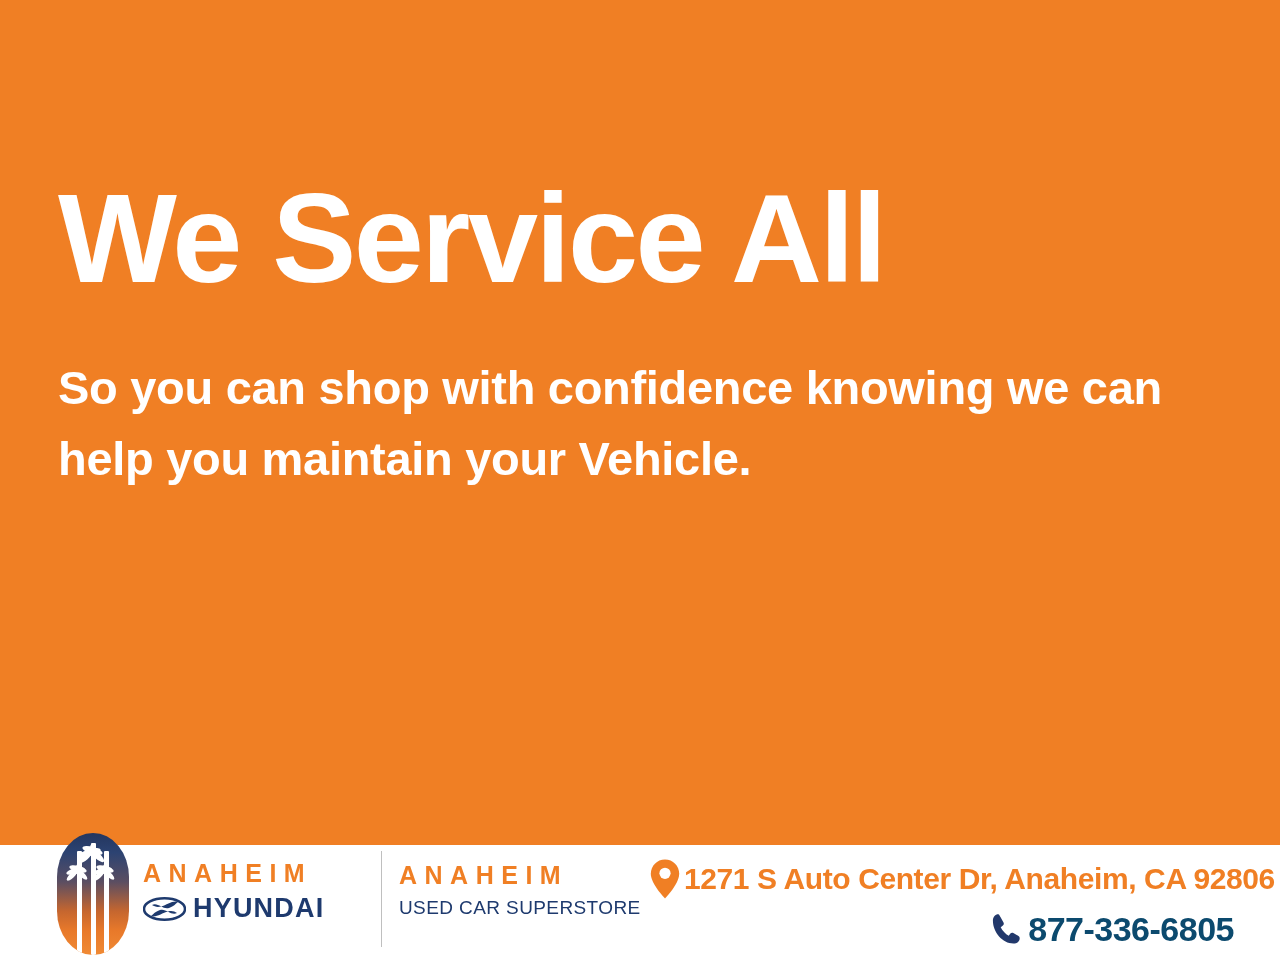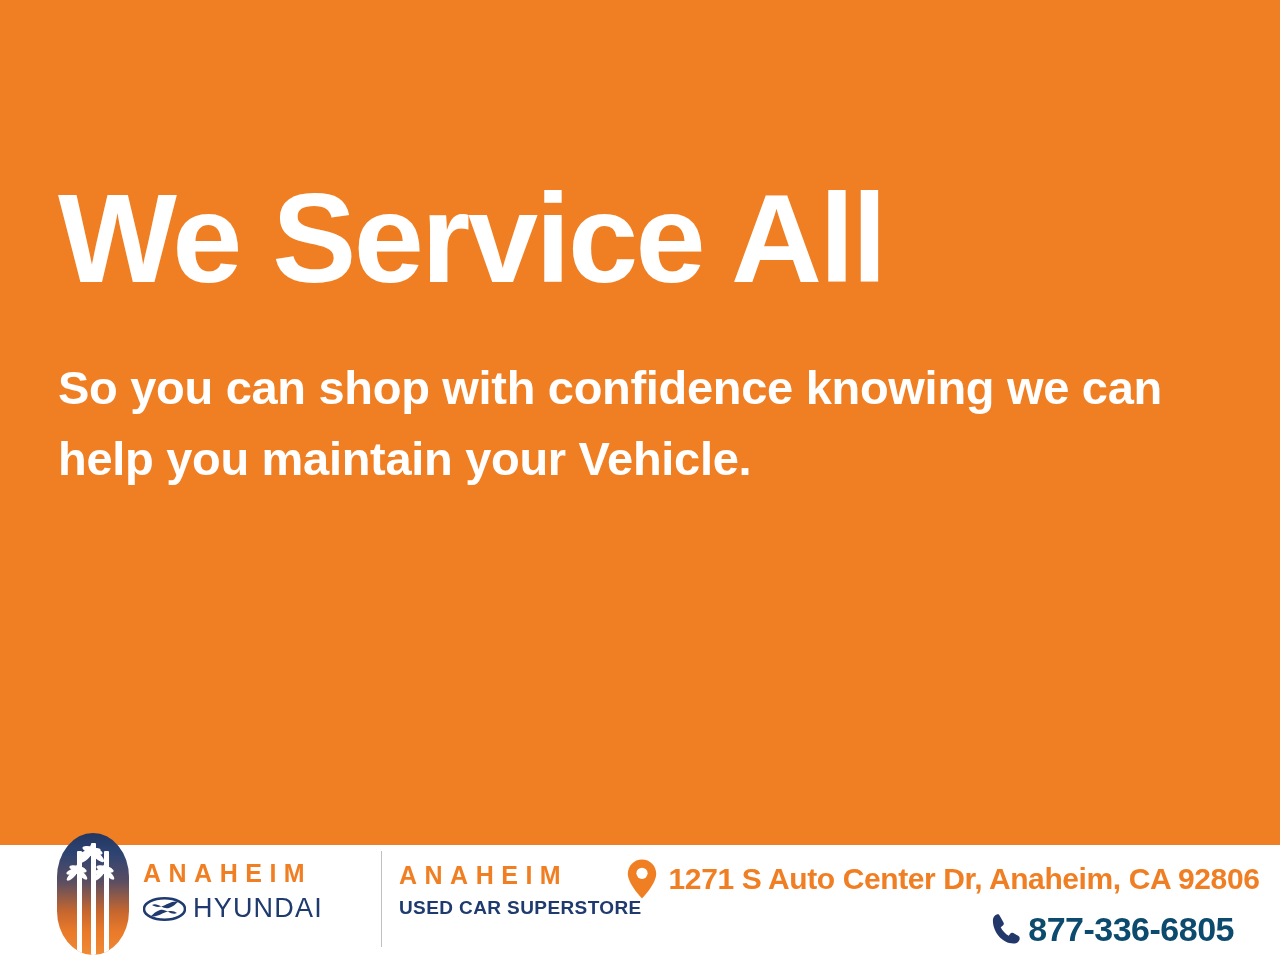--- a/index.html
+++ b/index.html
@@ -111,21 +111,21 @@
     margin-top: 9px;
   }
   #hyundai-mark {
     width: 43px;
     height: 24px;
     flex: 0 0 auto;
   }
   #hyundai-word {
     color: #1E3A6E;
     font-size: 27px;
-    font-weight: 400;
+    font-weight: 700;
     letter-spacing: 1.2px;
     line-height: 1;
     margin-left: 7px;
     white-space: nowrap;
   }
 
   #logo-divider {
     position: absolute;
     left: 381px;
     top: 6px;
@@ -136,41 +136,41 @@
 
   #logo-right {
     position: absolute;
     left: 399px;
     top: 18px;
     width: 226px;
   }
   #superstore-word {
     color: #1E3A6E;
     font-size: 19px;
-    font-weight: 700;
+    font-weight: 400;
     letter-spacing: 0.4px;
     line-height: 1;
     margin-top: 10px;
     white-space: nowrap;
   }
 
   
   #contact {
     position: absolute;
     left: 650px;
     right: 44px;
     top: 14px;
   }
   .contact-row {
     display: flex;
     align-items: center;
     justify-content: flex-end;
     white-space: nowrap;
   }
-  .contact-row.address { justify-content: center; gap: 8px; }
+  .contact-row.address { justify-content: flex-start; }
   #pin-icon {
     width: 30px;
     height: 40px;
     flex: 0 0 auto;
     margin-right: 4px;
   }
   #address-text {
     color: #F07F24;
     font-size: 30px;
     font-weight: 700;

